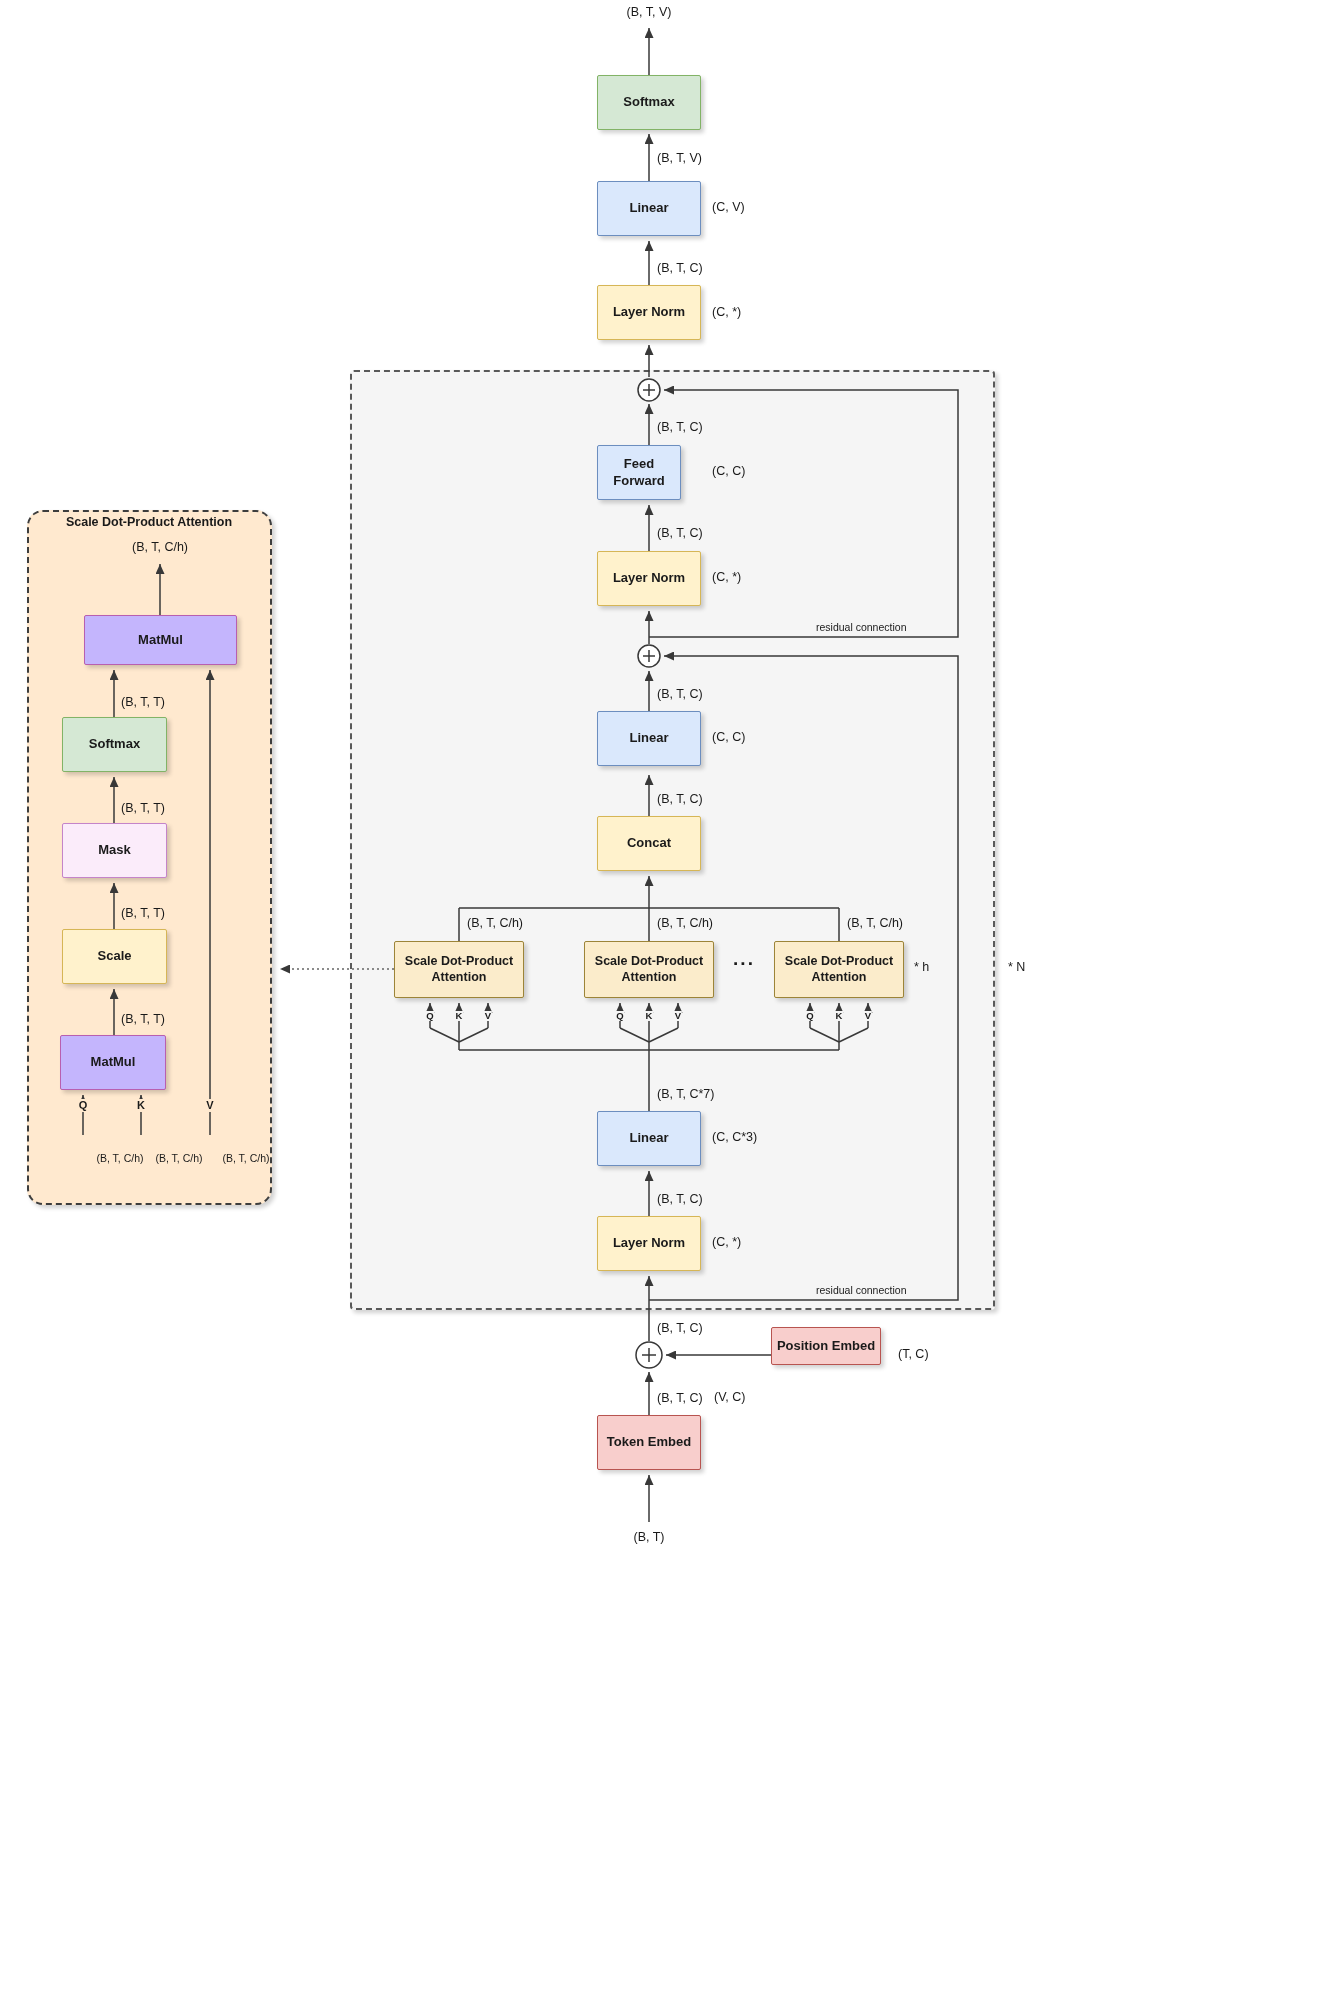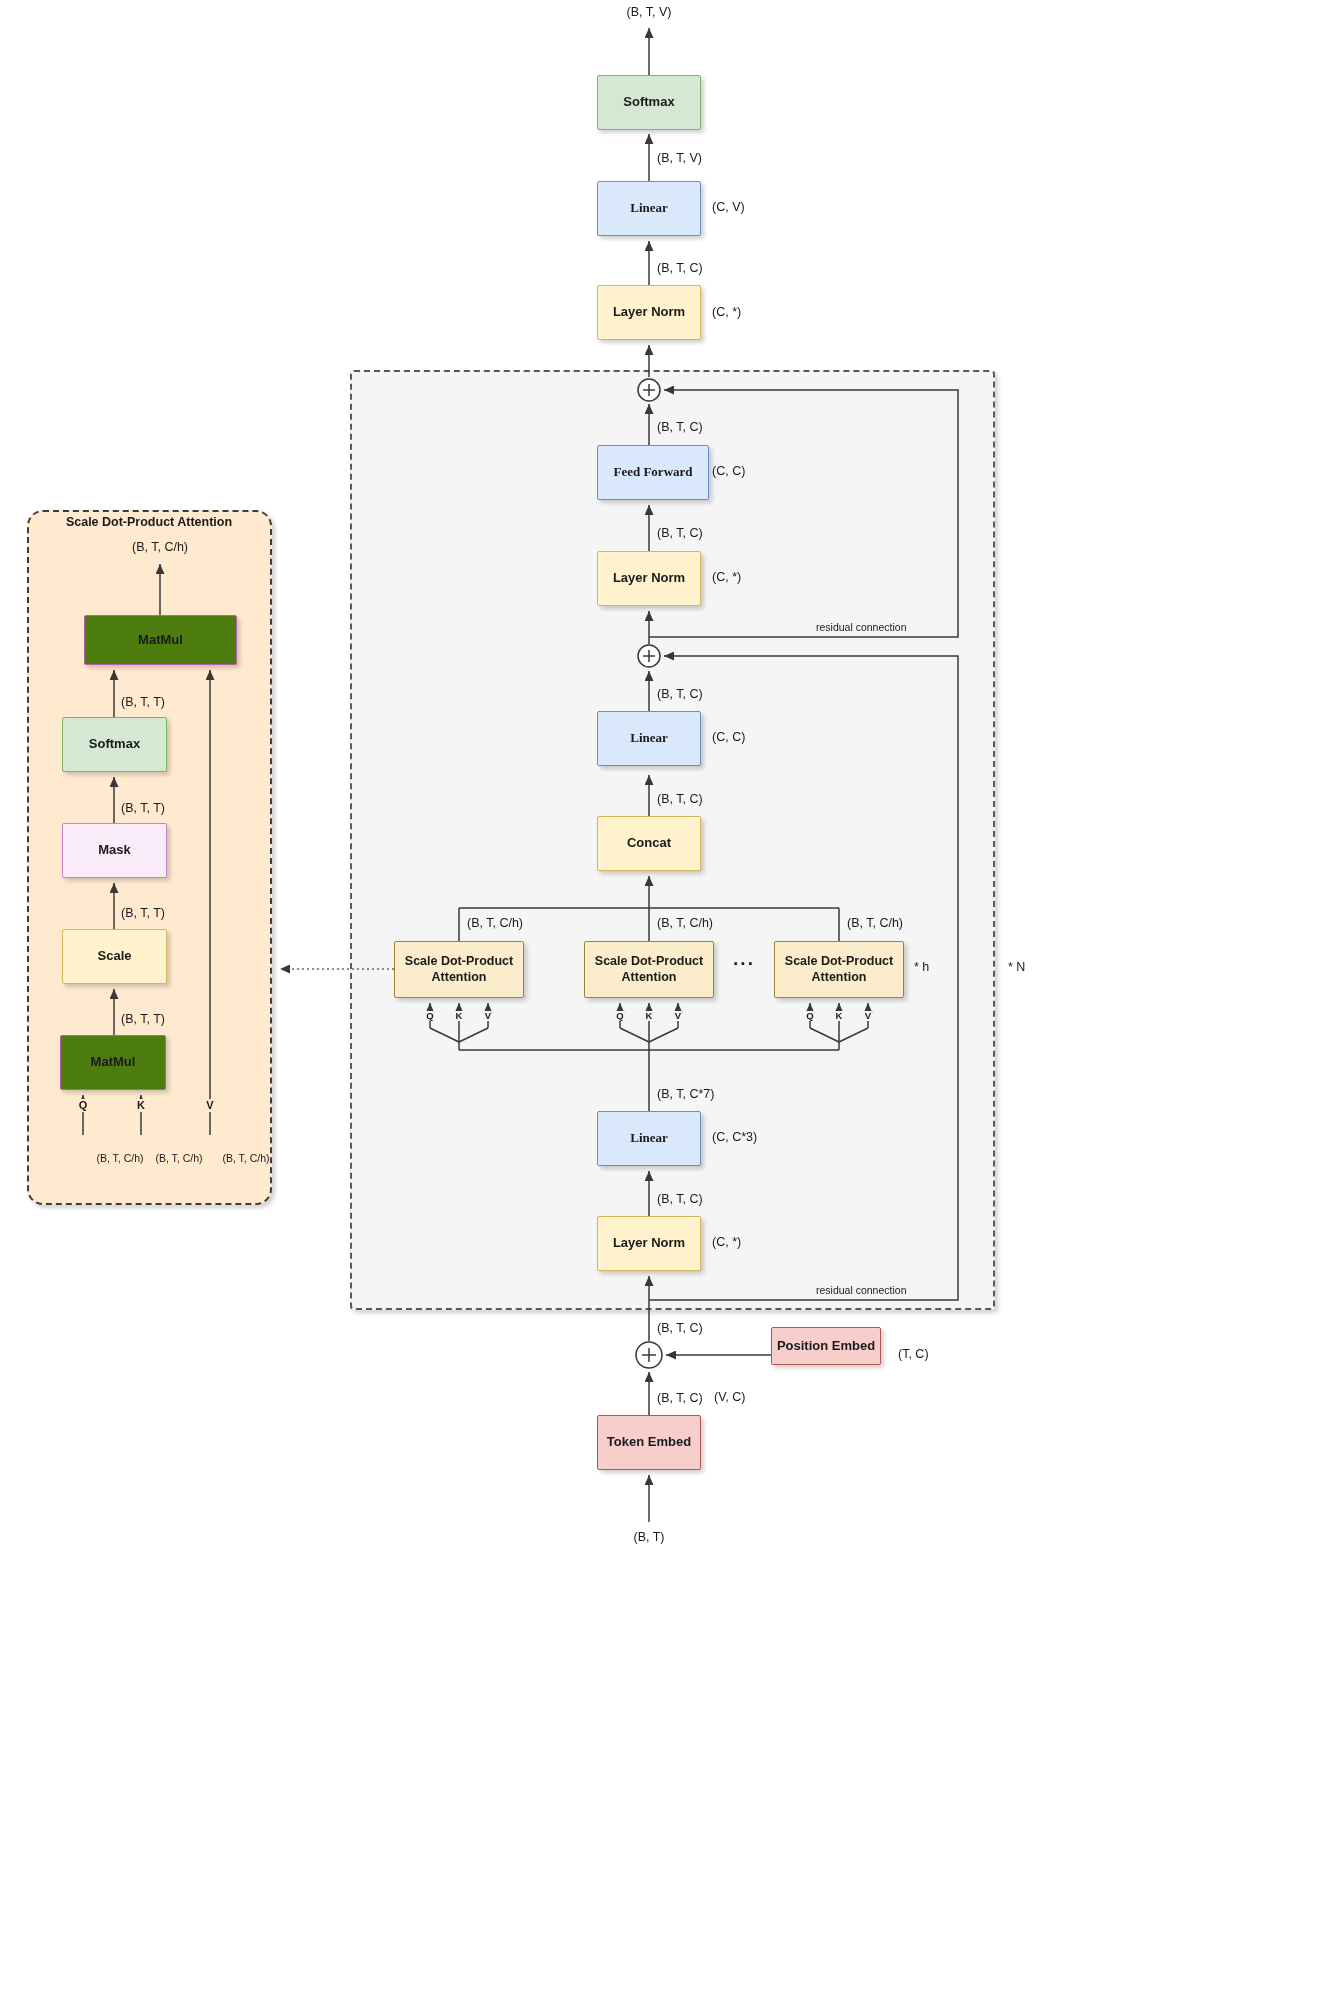--- a/index.html
+++ b/index.html
@@ -19,24 +19,24 @@
     box-shadow:3px 3px 4px rgba(0,0,0,.18);
   }
   #edges{position:absolute;left:0;top:0;pointer-events:none;}
   .node{
     position:absolute;box-sizing:border-box;display:flex;align-items:center;justify-content:center;
     text-align:center;font-weight:700;font-size:13px;line-height:1.25;
     border:1.5px solid;border-radius:2px;padding:2px;
     box-shadow:3px 3px 4px rgba(0,0,0,.18);
   }
   .green{background:#d5e8d4;border-color:#82b366;}
-  .blue{background:#dae8fc;border-color:#6c8ebf;font-family:Liberation Serif, serif;}
+  .blue{background:#dae8fc;border-color:#6c8ebf;}
   .yellow{background:#fff2cc;border-color:#d6b656;}
   .red{background:#f8cecc;border-color:#b85450;}
-  .pink{background:#4d7c0f;border-color:#b85fb0;}
+  .pink{background:#c4b5fd;border-color:#b85fb0;}
   .lightpink{background:#fbecfa;border-color:#c584c9;}
   .tan{background:#fbeccb;border-color:#9c8438;font-size:12.5px;}
   .lbl{position:absolute;font-size:12.5px;white-space:nowrap;transform:translateX(-50%);}
   .lbl-l{position:absolute;font-size:12.5px;white-space:nowrap;}
   .sm{font-size:10.5px;margin-left:36px;}
   .qkv{position:absolute;transform:translateX(-50%);font-weight:700;font-size:9.5px;line-height:1;background:#f5f5f5;padding:0 1px;}
   .qkvp{position:absolute;transform:translateX(-50%);font-weight:700;font-size:11px;line-height:1;background:#ffe9cf;padding:1px 2px;}
   .dots{position:absolute;transform:translateX(-50%);font-weight:700;font-size:19px;letter-spacing:2px;}
   .ptitle{position:absolute;transform:translateX(-50%);font-weight:700;font-size:12.5px;white-space:nowrap;}
 </style>
@@ -145,21 +145,21 @@
     </g>
 
     <g>
       <line x1="394" y1="969" x2="280" y2="969" stroke="#666666" stroke-width="1.5" stroke-dasharray="2,3" marker-end="url(#ah)"></line>
     </g>
   </svg>
 
   <div class="node green" style="left:597px;top:75px;width:104px;height:55px">Softmax</div>
   <div class="node blue" style="left:597px;top:181px;width:104px;height:55px">Linear</div>
   <div class="node yellow" style="left:597px;top:285px;width:104px;height:55px">Layer Norm</div>
-  <div class="node blue" style="left:597px;top:445px;width:112px;height:55px">Feed Forward</div>
+  <div class="node blue" style="left:597px;top:445px;width:84px;height:55px">Feed Forward</div>
   <div class="node yellow" style="left:597px;top:551px;width:104px;height:55px">Layer Norm</div>
   <div class="node blue" style="left:597px;top:711px;width:104px;height:55px">Linear</div>
   <div class="node yellow" style="left:597px;top:816px;width:104px;height:55px">Concat</div>
   <div class="node tan" style="left:394px;top:941px;width:130px;height:57px">Scale Dot-Product Attention</div>
   <div class="node tan" style="left:584px;top:941px;width:130px;height:57px">Scale Dot-Product Attention</div>
   <div class="node tan" style="left:774px;top:941px;width:130px;height:57px">Scale Dot-Product Attention</div>
   <div class="node blue" style="left:597px;top:1111px;width:104px;height:55px">Linear</div>
   <div class="node yellow" style="left:597px;top:1216px;width:104px;height:55px">Layer Norm</div>
   <div class="node red" style="left:771px;top:1327px;width:110px;height:38px">Position Embed</div>
   <div class="node red" style="left:597px;top:1415px;width:104px;height:55px">Token Embed</div>

